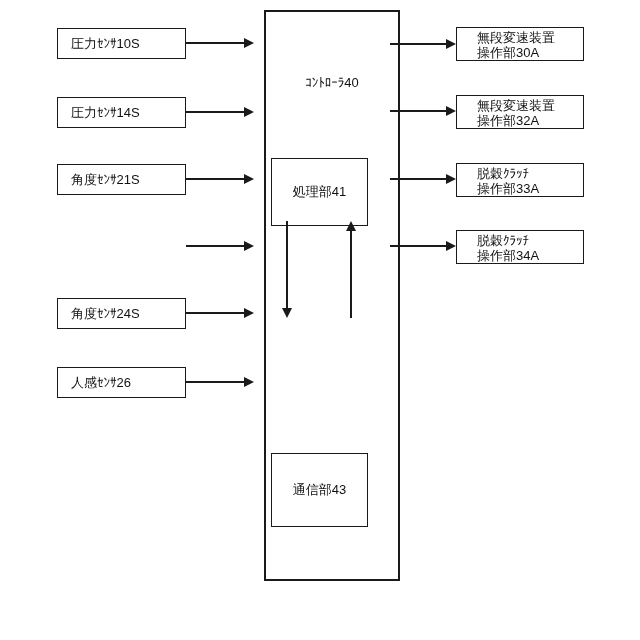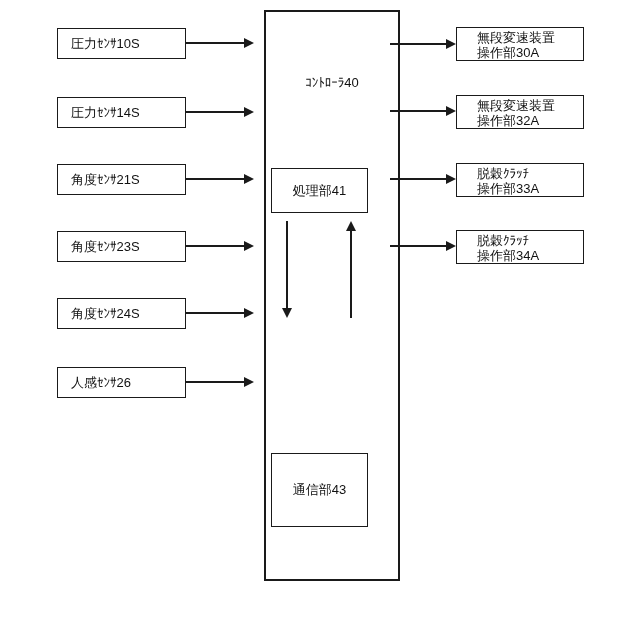--- a/index.html
+++ b/index.html
@@ -80,23 +80,20 @@
 
   <div class="box sensor" style="top:28px">
     <span>圧力ｾﾝｻ10S</span>
   </div>
   <div class="box sensor" style="top:97px">
     <span>圧力ｾﾝｻ14S</span>
   </div>
   <div class="box sensor" style="top:164px">
     <span>角度ｾﾝｻ21S</span>
   </div>
-  <div class="box sensor" style="top:231px">
-    <span>角度ｾﾝｻ23S</span>
-  </div>
   <div class="box sensor" style="top:298px">
     <span>角度ｾﾝｻ24S</span>
   </div>
   <div class="box sensor" style="top:367px">
     <span>人感ｾﾝｻ26</span>
   </div>
 
   <div class="arrow-h" style="left:186px; top:38px;  width:68px">
       <div class="shaft"></div>
       <div class="head"></div>
@@ -119,21 +116,21 @@
     </div>
   <div class="arrow-h" style="left:186px; top:377px; width:68px">
       <div class="shaft"></div>
       <div class="head"></div>
     </div>
 
   <div class="box controller">
     <div class="ctl-label">ｺﾝﾄﾛｰﾗ40</div>
   </div>
 
-  <div class="box unit" style="top:168px; height:45px">
+  <div class="box unit" style="top:158px; height:68px">
     <span>処理部41</span>
   </div>
   <div class="box unit" style="top:453px; height:74px">
     <span>通信部43</span>
   </div>
 
   <div class="arrow-v arrow-down" style="left:282px; top:221px; height:97px">
       <div class="shaft"></div>
       <div class="head"></div>
     </div>

